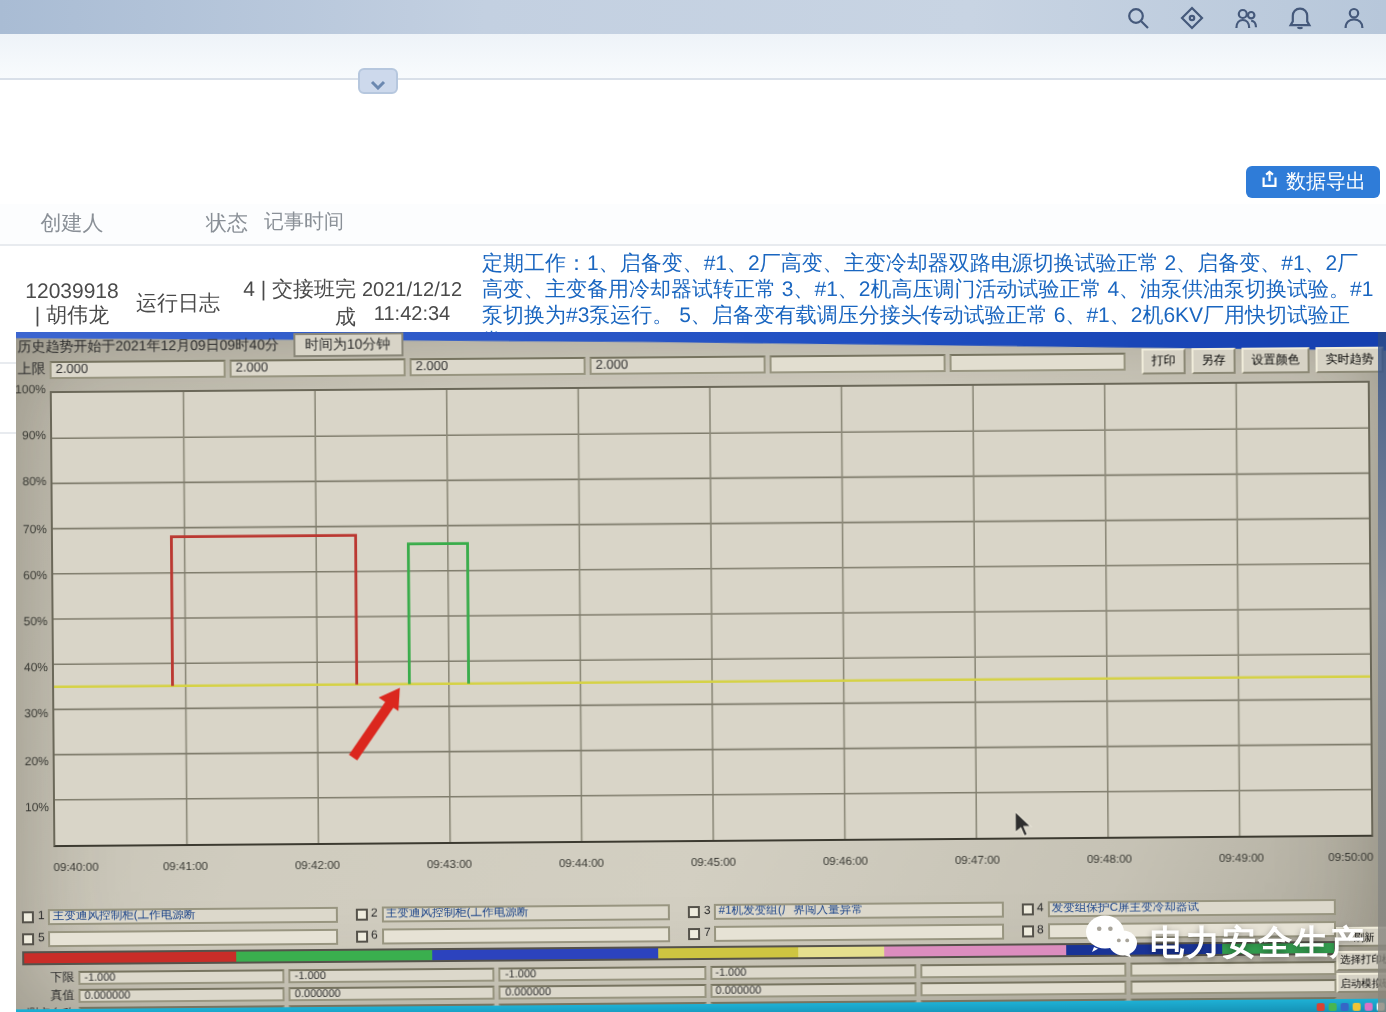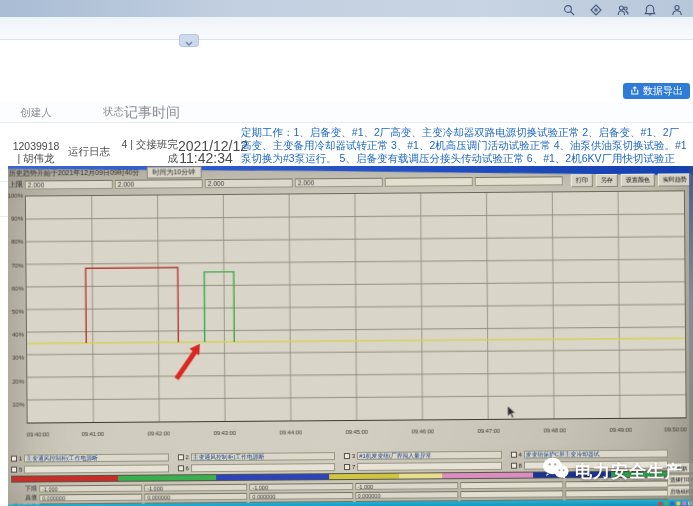--- a/index.html
+++ b/index.html
@@ -23,21 +23,21 @@
     display:flex; align-items:center; gap:4px; padding:0 7px; cursor:pointer;margin-top:35px; }
   .export-btn svg { width:9px; height:9px; stroke:#fff; fill:none; stroke-width:1.2; }
 
   
   .logtable { position:absolute; left:0; top:66px; right:0; font-size:10.5px; color:#4a4a4a; }
   .trow { display:flex; align-items:center; border-bottom:1px solid #e8ebef; padding:3px 0 3px 10px; }
   .thead { color:#8a9097; min-height:19px; background:#fcfdfe;margin-top:36px; }
   .tc1 { width:52px; text-align:center; line-height:12px; }
   .tc2 { width:54px; text-align:center; }
   .tc3 { width:62px; text-align:right; }
-  .tc4 { width:56px; text-align:center; line-height:12px; font-size:14px; }
+  .tc4 { width:56px; text-align:center; line-height:12px; font-size:10px; }
   .tc5 { flex:1; padding:0 4px 0 7px; text-align:left; }
   .trow .tc5.content { color:#1a66c0; line-height:13px; }
   .r1 { min-height:41px; } .r2 { min-height:33px; }
 
   
   .photo { position:absolute; left:8px; top:166px; width:685px; height:340px;
     background:#9a968a; overflow:hidden; }
   .photo-inner { position:absolute; left:-4px; top:-3px; right:-4px; bottom:-3px;
     background:linear-gradient(115deg,#bdb9ab 0%,#d0ccbe 28%,#d3cfc1 55%,#c6c2b4 80%,#aaa698 100%);
     transform:rotate(-0.45deg); filter:blur(0.28px) saturate(0.95);

